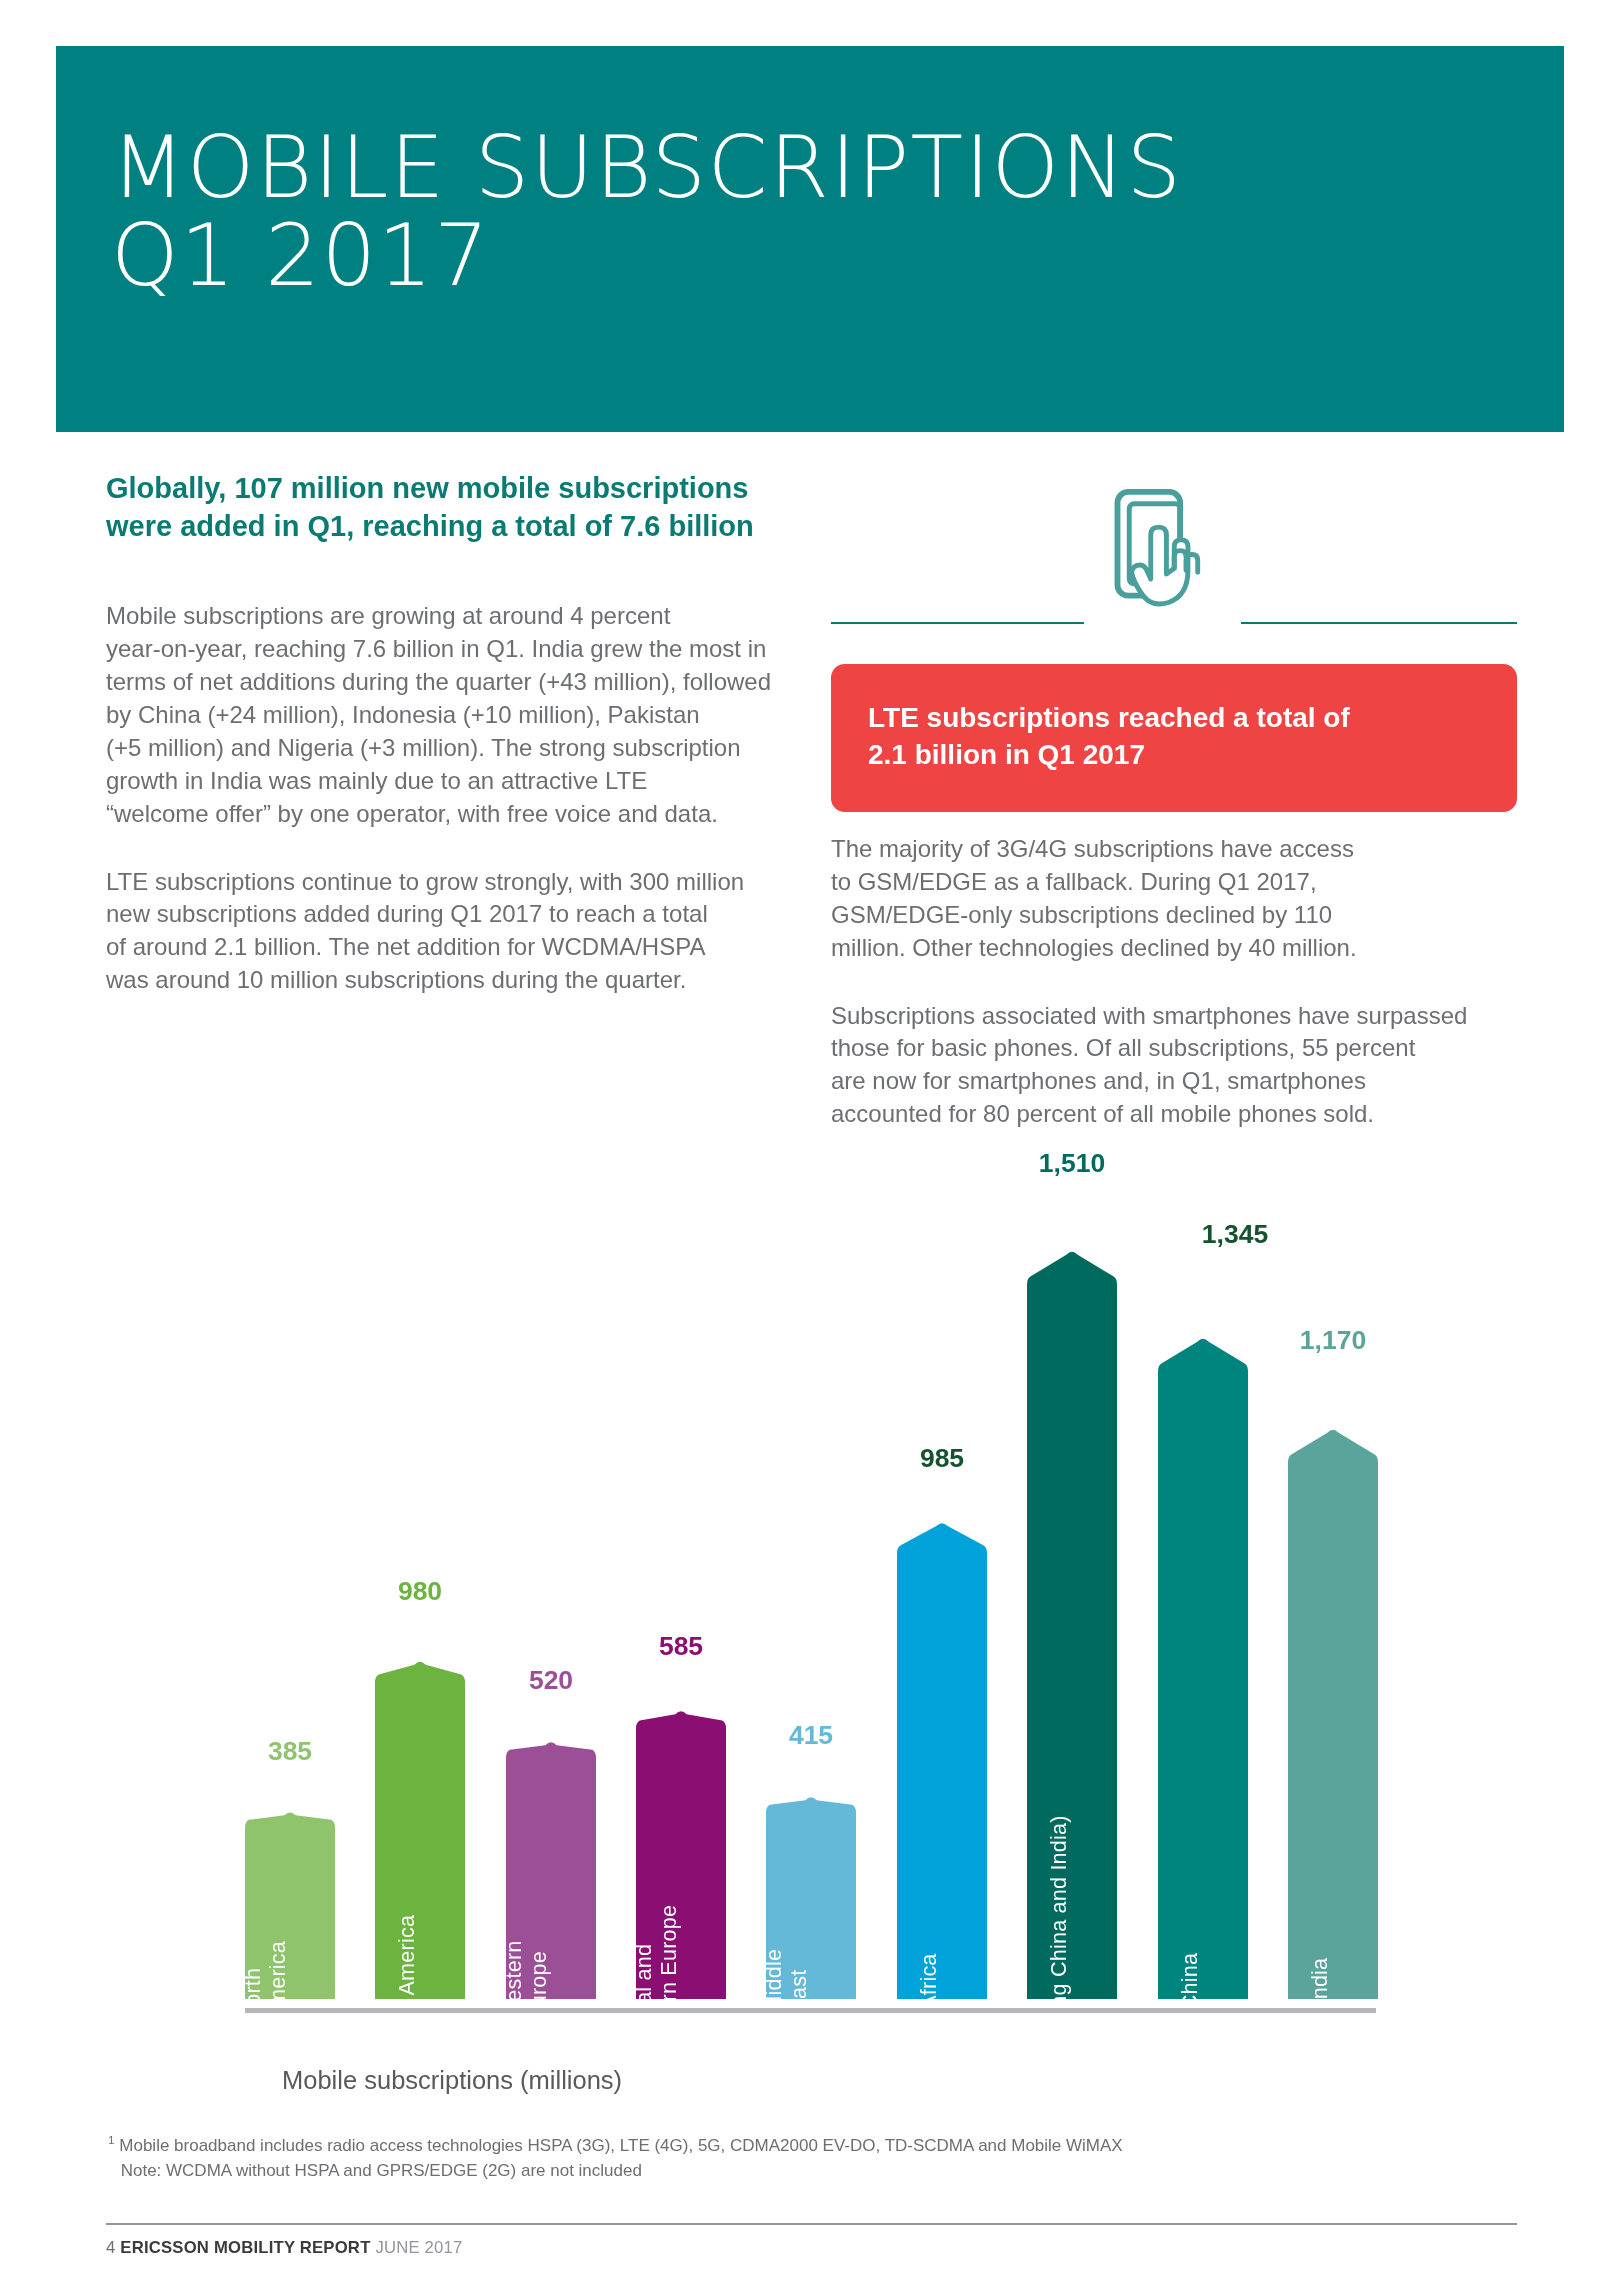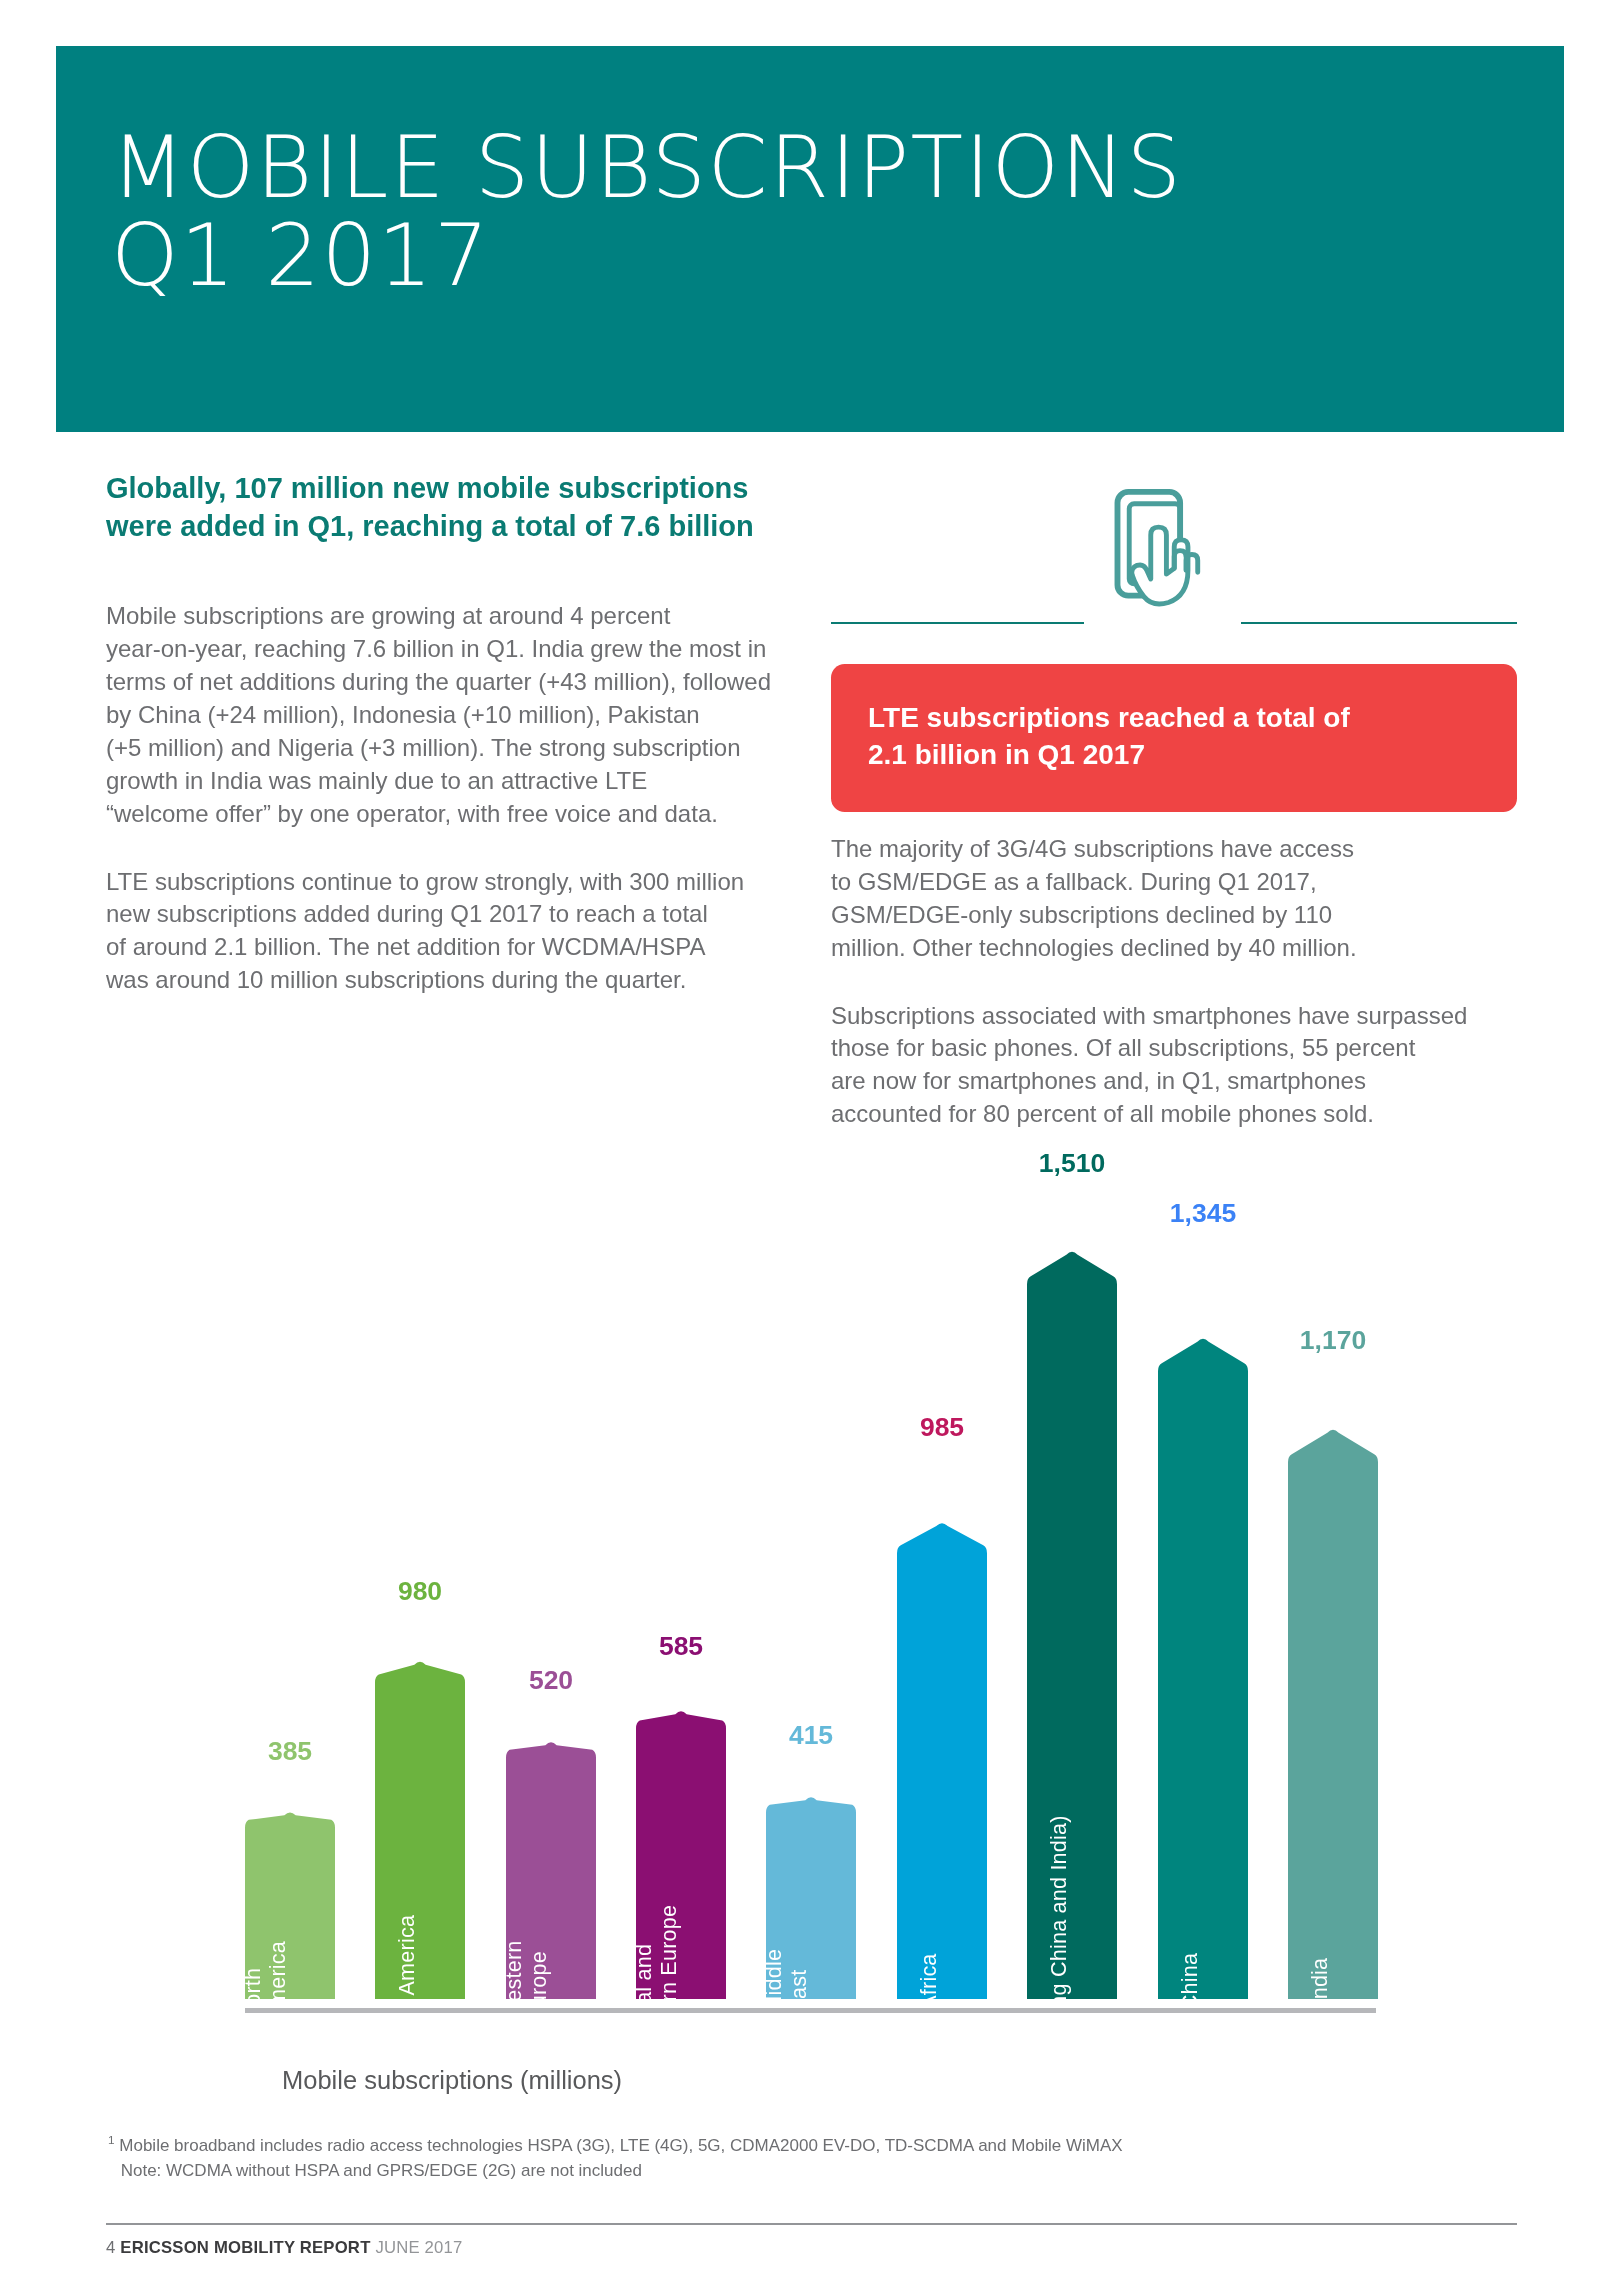--- a/index.html
+++ b/index.html
@@ -328,35 +328,35 @@
       </div>
       <div class="bar-slot" style="left: 521px; height: 234px;">
         <div class="bar-value" style="color: rgb(100, 185, 217); bottom: 248px;">415</div>
         <svg class="bar-shape" viewBox="0 0 96 239" preserveAspectRatio="none">
           <path d="M0 239 L0 48.6 Q0 42.6 4 40.6 L42 36 Q48 30 54 36 L92 40.6 Q96 42.6 96 48.6 L96 239 Z" fill="#64b9d9"></path>
         </svg>
         <div class="bar-label">Middle
 East</div>
       </div>
       <div class="bar-slot" style="left: 652px; height: 532px;">
-        <div class="bar-value" style="color: #be185d; bottom: 556px;">985</div>
+        <div class="bar-value" style="color: #14532d; bottom: 525px;">985</div>
         <svg class="bar-shape" viewBox="0 0 96 543" preserveAspectRatio="none">
           <path d="M0 543 L0 87.96600000000001 Q0 81.96600000000001 4 79.96600000000001 L42 60.300000000000004 Q48 54.300000000000004 54 60.300000000000004 L92 79.96600000000001 Q96 81.96600000000001 96 87.96600000000001 L96 543 Z" fill="#00a3d9"></path>
         </svg>
         <div class="bar-label">Africa</div>
       </div>
       <div class="bar-slot" style="left: 782px; height: 807px;">
         <div class="bar-value" style="color: rgb(0, 106, 94); bottom: 820px;">1,510</div>
         <svg class="bar-shape" viewBox="0 0 96 823" preserveAspectRatio="none">
           <path d="M0 823 L0 93.96000000000001 Q0 87.96000000000001 4 85.96000000000001 L42 64 Q48 58 54 64 L92 85.96000000000001 Q96 87.96000000000001 96 93.96000000000001 L96 823 Z" fill="#006a5e"></path>
         </svg>
         <div class="bar-label">APAC (excluding China and India)</div>
       </div>
       <div class="bar-slot" style="left: 913px; height: 720px;">
-        <div class="bar-value" style="color: #3b82f6; bottom: 770px;">1,345</div>
+        <div class="bar-value" style="color: #14532d; bottom: 749px; margin-left: 32px;">1,345</div>
         <svg class="bar-shape" viewBox="0 0 96 735" preserveAspectRatio="none">
           <path d="M0 735 L0 93.96000000000001 Q0 87.96000000000001 4 85.96000000000001 L42 64 Q48 58 54 64 L92 85.96000000000001 Q96 87.96000000000001 96 93.96000000000001 L96 735 Z" fill="#00857e"></path>
         </svg>
         <div class="bar-label">China</div>
       </div>
       <div class="bar-slot" style="left: 1043px; height: 629px;">
         <div class="bar-value" style="color: rgb(91, 164, 156); bottom: 643px;">1,170</div>
         <svg class="bar-shape" viewBox="0 0 96 642" preserveAspectRatio="none">
           <path d="M0 642 L0 93.96000000000001 Q0 87.96000000000001 4 85.96000000000001 L42 64 Q48 58 54 64 L92 85.96000000000001 Q96 87.96000000000001 96 93.96000000000001 L96 642 Z" fill="#5ba49c"></path>
         </svg>

